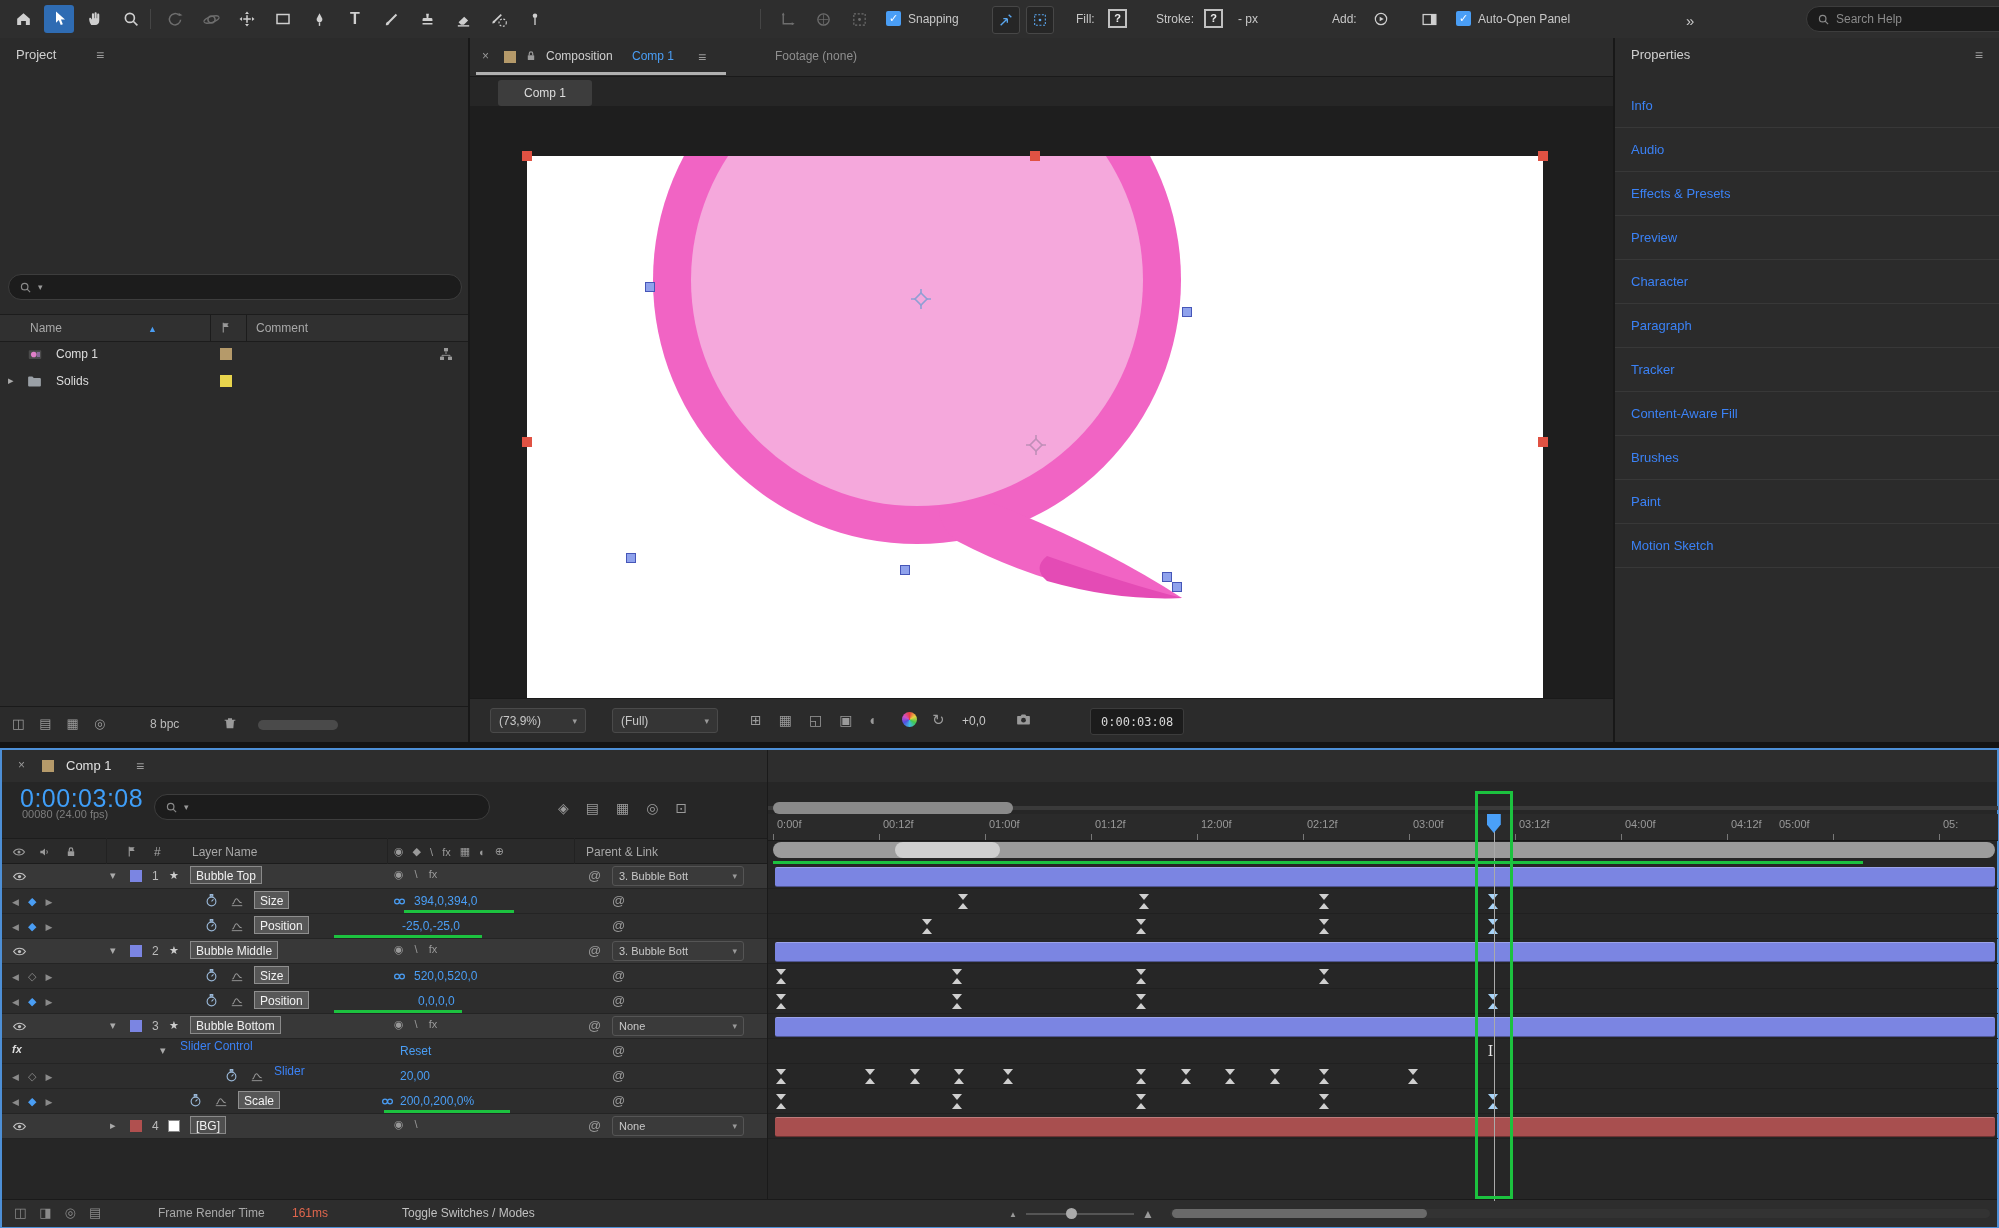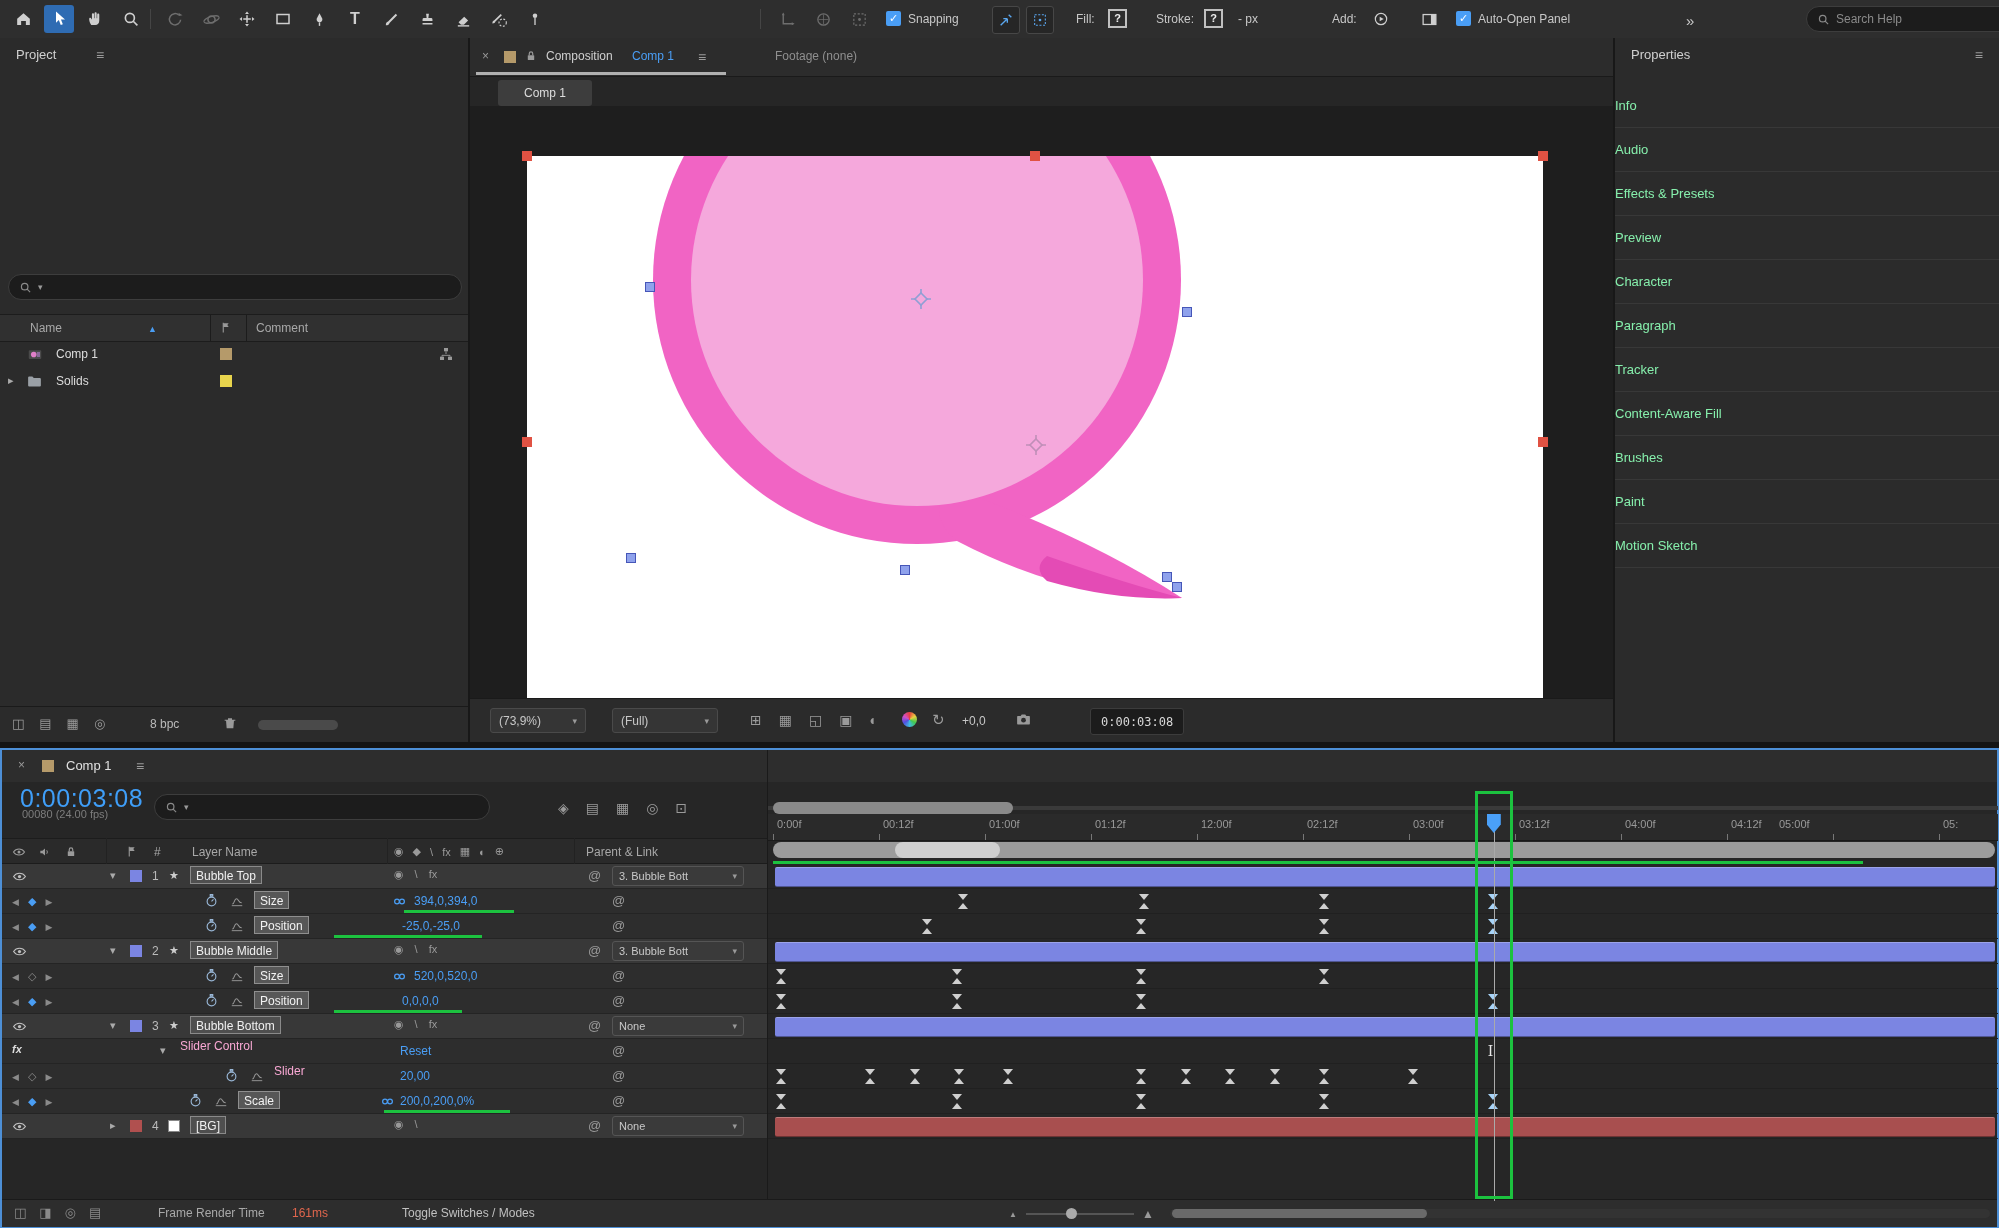--- a/index.html
+++ b/index.html
@@ -37,21 +37,21 @@
   .rhandle{position:absolute;width:10px;height:10px;background:#e05243}
   .bhandle{position:absolute;width:10px;height:10px;background:#8fa2ec;border:1px solid #4656b8;box-sizing:border-box}
   #comp-status{position:absolute;left:0;top:660px;width:100%;height:44px;background:#2b2b2b;border-top:1px solid #1a1a1a}
   .dropbox{position:absolute;top:9px;height:25px;background:#353535;border:1px solid #4a4a4a;border-radius:3px;color:#c8c8c8;display:flex;align-items:center;justify-content:space-between;padding:0 8px;box-sizing:border-box}
   .glyphrow{display:flex;align-items:center;color:#9a9a9a}
   .glyphrow .glyph{display:inline-block}
   #timebox{position:absolute;top:9px;height:25px;background:#1c1c1c;border:1px solid #3c3c3c;border-radius:3px;color:#d8d8d8;font-family:"DejaVu Sans Mono",monospace;display:flex;align-items:center;padding:0 10px}
   
   #props{position:absolute;left:1613px;top:38px;width:386px;height:704px;background:#2b2b2b;border-left:2px solid #181818;box-sizing:border-box}
   #props-list{position:absolute;left:0;top:46px;width:100%}
-  .prop-item{height:43px;line-height:43px;color:#86efac;font-size:13px;border-bottom:1px solid #383838}
+  .prop-item{height:43px;line-height:43px;padding-left:16px;color:#3b82f6;font-size:13px;border-bottom:1px solid #383838}
   
   #timeline{position:absolute;left:0;top:748px;width:1999px;height:480px;background:#262626;border:2px solid #4d8fd6;box-sizing:border-box}
   #tl-tab{position:absolute;left:0;top: 0;width:100%;height:32px;background:#2d2d2d}
   #tl-left{position:absolute;left:0;top:0;width:765px;height:476px}
   #tl-right{position:absolute;left:765px;top:0;width:1230px;height:476px;border-left:1px solid #1a1a1a;overflow:hidden}
   #tl-time{position:absolute;left:18px;top:34px;font-size:25px;color:#3f9ef8;letter-spacing:.5px}
   #tl-frameinfo{position:absolute;left:20px;top:58px;font-size:11px;color:#7d7d7d}
   #tl-header{position:absolute;left:0;top:88px;width:765px;height:26px;background:#2a2a2a;border-top:1px solid #1c1c1c;border-bottom:1px solid #1c1c1c;box-sizing:border-box}
   .vline{position:absolute;top:88px;height:301px;width:1px;background:#222}
   .row{position:absolute;left:0;width:765px;height:25px;background:#2d2d2d;border-bottom:1px solid #242424;box-sizing:border-box}
@@ -63,21 +63,21 @@
   .lstar{position:absolute;left:167px;top:5px;color:#ccc;font-size:11px}
   .namebox{position:absolute;left:188px;top:2px;height:18px;line-height:18px;background:#4f4f4f;border:1px solid #8a8a8a;padding:0 5px;color:#f0f0f0;box-sizing:border-box}
   .switches{position:absolute;left:392px;top:4px;display:flex;gap:11px;color:#9a9a9a;font-size:11px}
   .pick{position:absolute;top:4px;color:#999;font-size:13px}
   .pdrop{position:absolute;left:610px;top:2px;width:132px;height:20px;background:#3a3a3a;border:1px solid #555;border-radius:3px;color:#c8c8c8;font-size:11px;display:flex;align-items:center;justify-content:space-between;padding:0 6px;box-sizing:border-box}
   .knav{position:absolute;left:10px;top:6px;display:flex;gap:9px;color:#8a8a8a;font-size:9px;align-items:center}
   .kdiamond{font-size:11px;color:#8a8a8a}
   .kdiamond.cur{color:var(--blue)}
   .sw-ic{position:absolute;top:4px;color:#9ab8d8}
   .gr-ic{position:absolute;top:5px;color:#999}
-  .pname{position:absolute;top:0;color:#f9a8d4}
+  .pname{position:absolute;top:0;color:#3b82f6}
   .pname.boxed{top:2px;height:18px;line-height:18px;background:#575757;border:1px solid #8f8f8f;padding:0 5px;color:#f2f2f2;box-sizing:border-box}
   .pval{position:absolute;top:5px;color:var(--blue)}
   .chain-ic{position:absolute;top:5px;color:var(--blue)}
   .uline{position:absolute;top:21px;height:3px;background:var(--green);z-index:5}
   .fxbadge{position:absolute;left:10px;top:4px;color:#ddd;font-style:italic;font-weight:bold;font-size:11px}
   
   #tl-navtrack{position:absolute;left:0;top:56px;width:1230px;height:4px;background:#3a3a3a}
   #tl-navbar{position:absolute;left:5px;top:52px;width:240px;height:12px;background:#8a8a8a;border-radius:6px}
   #tl-ruler{position:absolute;left:0;top:64px;width:1230px;height:26px;background:#2a2a2a;border-bottom:1px solid #1a1a1a}
   .rlabel{position:absolute;top:4px;color:#999;font-size:11px}
@@ -685,21 +685,21 @@
             <span class="kdiamond cur">◆</span>
             <span>▶</span>
           </span>
         <svg class="ic sw-ic" style="left:202px" width="15" height="15" viewBox="0 0 24 24">
             <use href="#i-stopwatch"></use>
           </svg>
         <svg class="ic gr-ic" style="left:228px" width="14" height="14" viewBox="0 0 24 24">
             <use href="#i-graph"></use>
           </svg>
         <span class="pname boxed" style="left:252px">Position</span>
-        <span class="pval" style="left:400px">0,0,0,0</span>
+        <span class="pval" style="left:416px">0,0,0,0</span>
         <span class="pick" style="left:610px">@</span>
         <div class="uline" style="left:332px;width:128px"></div>
       </div>
 
       <div class="row rlayer" style="top:264px">
         <svg class="ic eye" width="15" height="15" viewBox="0 0 24 24">
             <use href="#i-eye"></use>
           </svg>
         <span class="chev">▾</span>
         <span class="lswatch" style="background:#7b85e2"></span>

